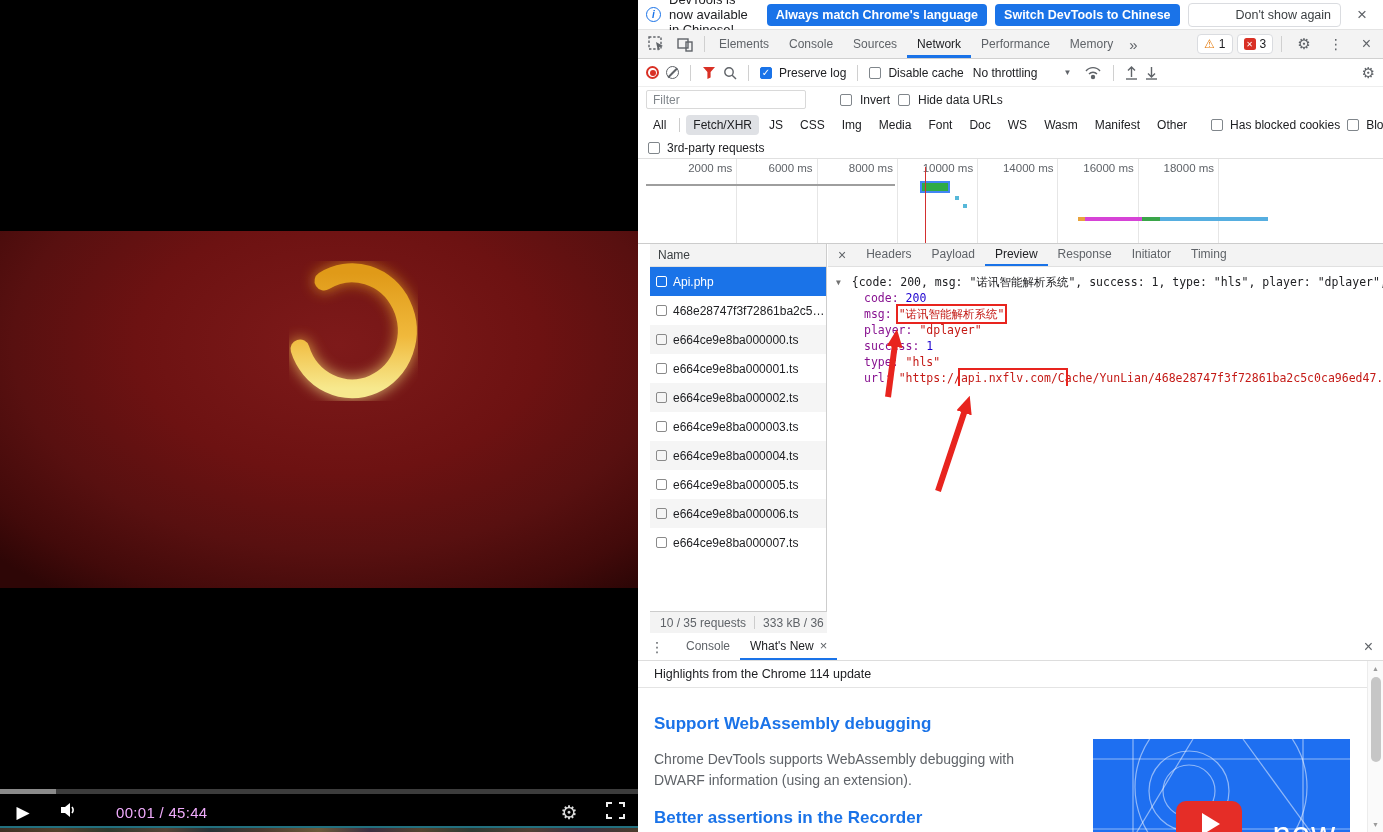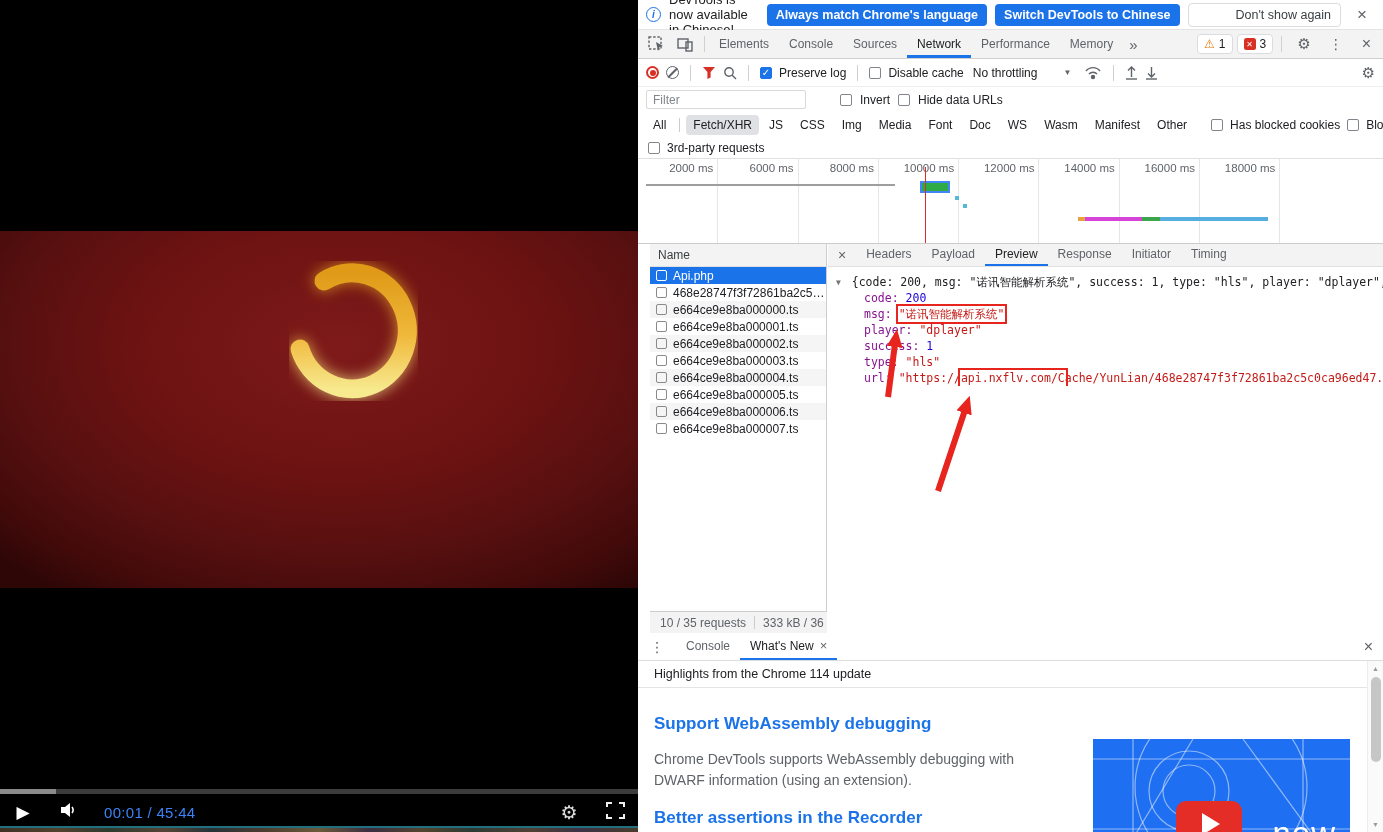--- a/index.html
+++ b/index.html
@@ -11,21 +11,21 @@
   #video-player { position:absolute; left:0; top:0; width:638px; height:832px; background:#000; }
   .video-red { position:absolute; left:0; top:231px; width:638px; height:357px;
     background:radial-gradient(ellipse 75% 85% at 53% 32%, #7e1a1a 0%, #6d1212 42%, #581010 68%, #420a0a 88%, #2e0606 100%); }
   .crescent-svg { position:absolute; left:272px; top:12px; }
   .video-progress { position:absolute; left:0; top:789px; width:638px; height:5px; background:#3c3c3c; }
   .video-progress .played { height:100%; width:56px; background:#8a8a8a; }
   .video-controls { position:absolute; left:0; top:794px; width:638px; height:36px;
     display:flex; align-items:center; color:#eee; }
   .vc-btn { width:46px; text-align:center; cursor:pointer; }
   .vc-play { font-size:17px; color:#fff; }
-  .vc-time { font-size:15px; color:#3b82f6; letter-spacing:.3px; margin-left:12px; }
+  .vc-time { font-size:15px; color:#f0abfc; letter-spacing:.3px; margin-left:24px; }
   .vc-spacer { flex:1; }
   .vc-gear { font-size:19px; color:#ddd; }
   .film-strip { position:absolute; left:0; top:826px; width:638px; height:6px;
     border-top:2px solid #22707f;
     background:linear-gradient(90deg,#3d3126 0%,#52412c 9%,#2e3a2e 17%,#544436 26%,#263236 33%,#4a3b30 41%,#6b5a3a 50%,#3a2e40 58%,#53442f 66%,#2d3a33 74%,#514034 83%,#3b3344 91%,#4a3c2c 100%); }
 
   
   #devtools { position:absolute; left:638px; top:0; width:745px; height:832px; background:#fff;
     font-size:12px; color:#202124; }
 
@@ -90,32 +90,32 @@
   .chip.selected { background:#dfe1e5; }
   .chip-divider { width:1px; height:14px; background:#ccc; margin:0 3px; }
   .chips-checkboxes { display:flex; align-items:center; gap:7px; margin-left:14px; }
 
   
   #thirdparty-row { position:absolute; left:0; top:138px; width:745px; height:21px; display:flex;
     align-items:center; gap:7px; padding:0 10px; border-bottom:1px solid #e0e0e0; }
 
   
   #timeline { position:absolute; left:0; top:159px; width:745px; height:85px; border-bottom:1px solid #ccc;
-    overflow:hidden; }
+    overflow:hidden;padding-left:19px; }
   .tl-cells { display:flex; height:100%; }
   .tl-cell { width:80.3px; flex:0 0 auto; border-right:1px solid #e6e6e6; text-align:right;
     padding:3px 4px 0 0; color:#5f6368; font-size:11.5px; white-space:nowrap; }
   .tl-mark { position:absolute; }
 
   
   #main-split { position:absolute; left:12px; top:244px; width:745px; height:389px; background:#fff; }
   #requests-panel { position:absolute; left:0; top:0; width:177px; height:389px; border-right:1px solid #cdcdcd; }
   .req-header { height:23px; background:#f3f3f3; border-bottom:1px solid #e0e0e0; display:flex;
     align-items:center; padding:0 8px; color:#3c4043; }
-  .req-row { height:17px; display:flex; align-items:center; gap:6px; padding:0 6px; white-space:nowrap;
+  .req-row { height:29px; display:flex; align-items:center; gap:6px; padding:0 6px; white-space:nowrap;
     overflow:hidden; cursor:pointer; color:#202124; }
   .req-row:nth-child(odd) { background:#f5f5f5; }
   .req-row.selected { background:#1a73e8; color:#fff; }
   .req-cb { width:11px; height:11px; border:1px solid #8a8a8a; border-radius:2px; background:transparent; flex:0 0 auto; }
   .req-row.selected .req-cb { border-color:#fff; }
   #net-statusbar { position:absolute; left:0; bottom:0; width:177px; height:22px; background:#f3f3f3;
     border-top:1px solid #ccc; display:flex; align-items:center; gap:8px; padding:0 10px;
     color:#5f6368; white-space:nowrap; overflow:hidden; }
   .status-divider { width:1px; height:13px; background:#ccc; flex:0 0 auto; }
 
@@ -352,21 +352,20 @@
       <span class="cb"></span>
       <span class="cb-label">3rd-party requests</span>
     </div>
 
     <div id="timeline">
       <div class="tl-cells" id="tl-cells">
           <div class="tl-cell">2000 ms</div>
           <div class="tl-cell">6000 ms</div>
           <div class="tl-cell">8000 ms</div>
           <div class="tl-cell">10000 ms</div>
-          <div class="tl-cell">12000 ms</div>
           <div class="tl-cell">14000 ms</div>
           <div class="tl-cell">16000 ms</div>
           <div class="tl-cell">18000 ms</div>
         </div>
       <div id="tl-marks">
           <div class="tl-mark" style="left: 8.03px; top: 25px; width: 248.93px; height: 2px; background: rgb(158, 158, 158);"></div>
           <div class="tl-mark" style="left: 282.255px; top: 22px; width: 29.3095px; height: 12px; background: rgb(46, 171, 71); border: 2px solid rgb(66, 133, 244);"></div>
           <div class="tl-mark" style="left: 287.474px; top: 8px; width: 1px; height: 76px; background: rgb(211, 47, 47);"></div>
           <div class="tl-mark" style="left: 317.185px; top: 37px; width: 4px; height: 4px; background: rgb(86, 184, 217);"></div>
           <div class="tl-mark" style="left: 325.215px; top: 45px; width: 4px; height: 4px; background: rgb(86, 184, 217);"></div>

